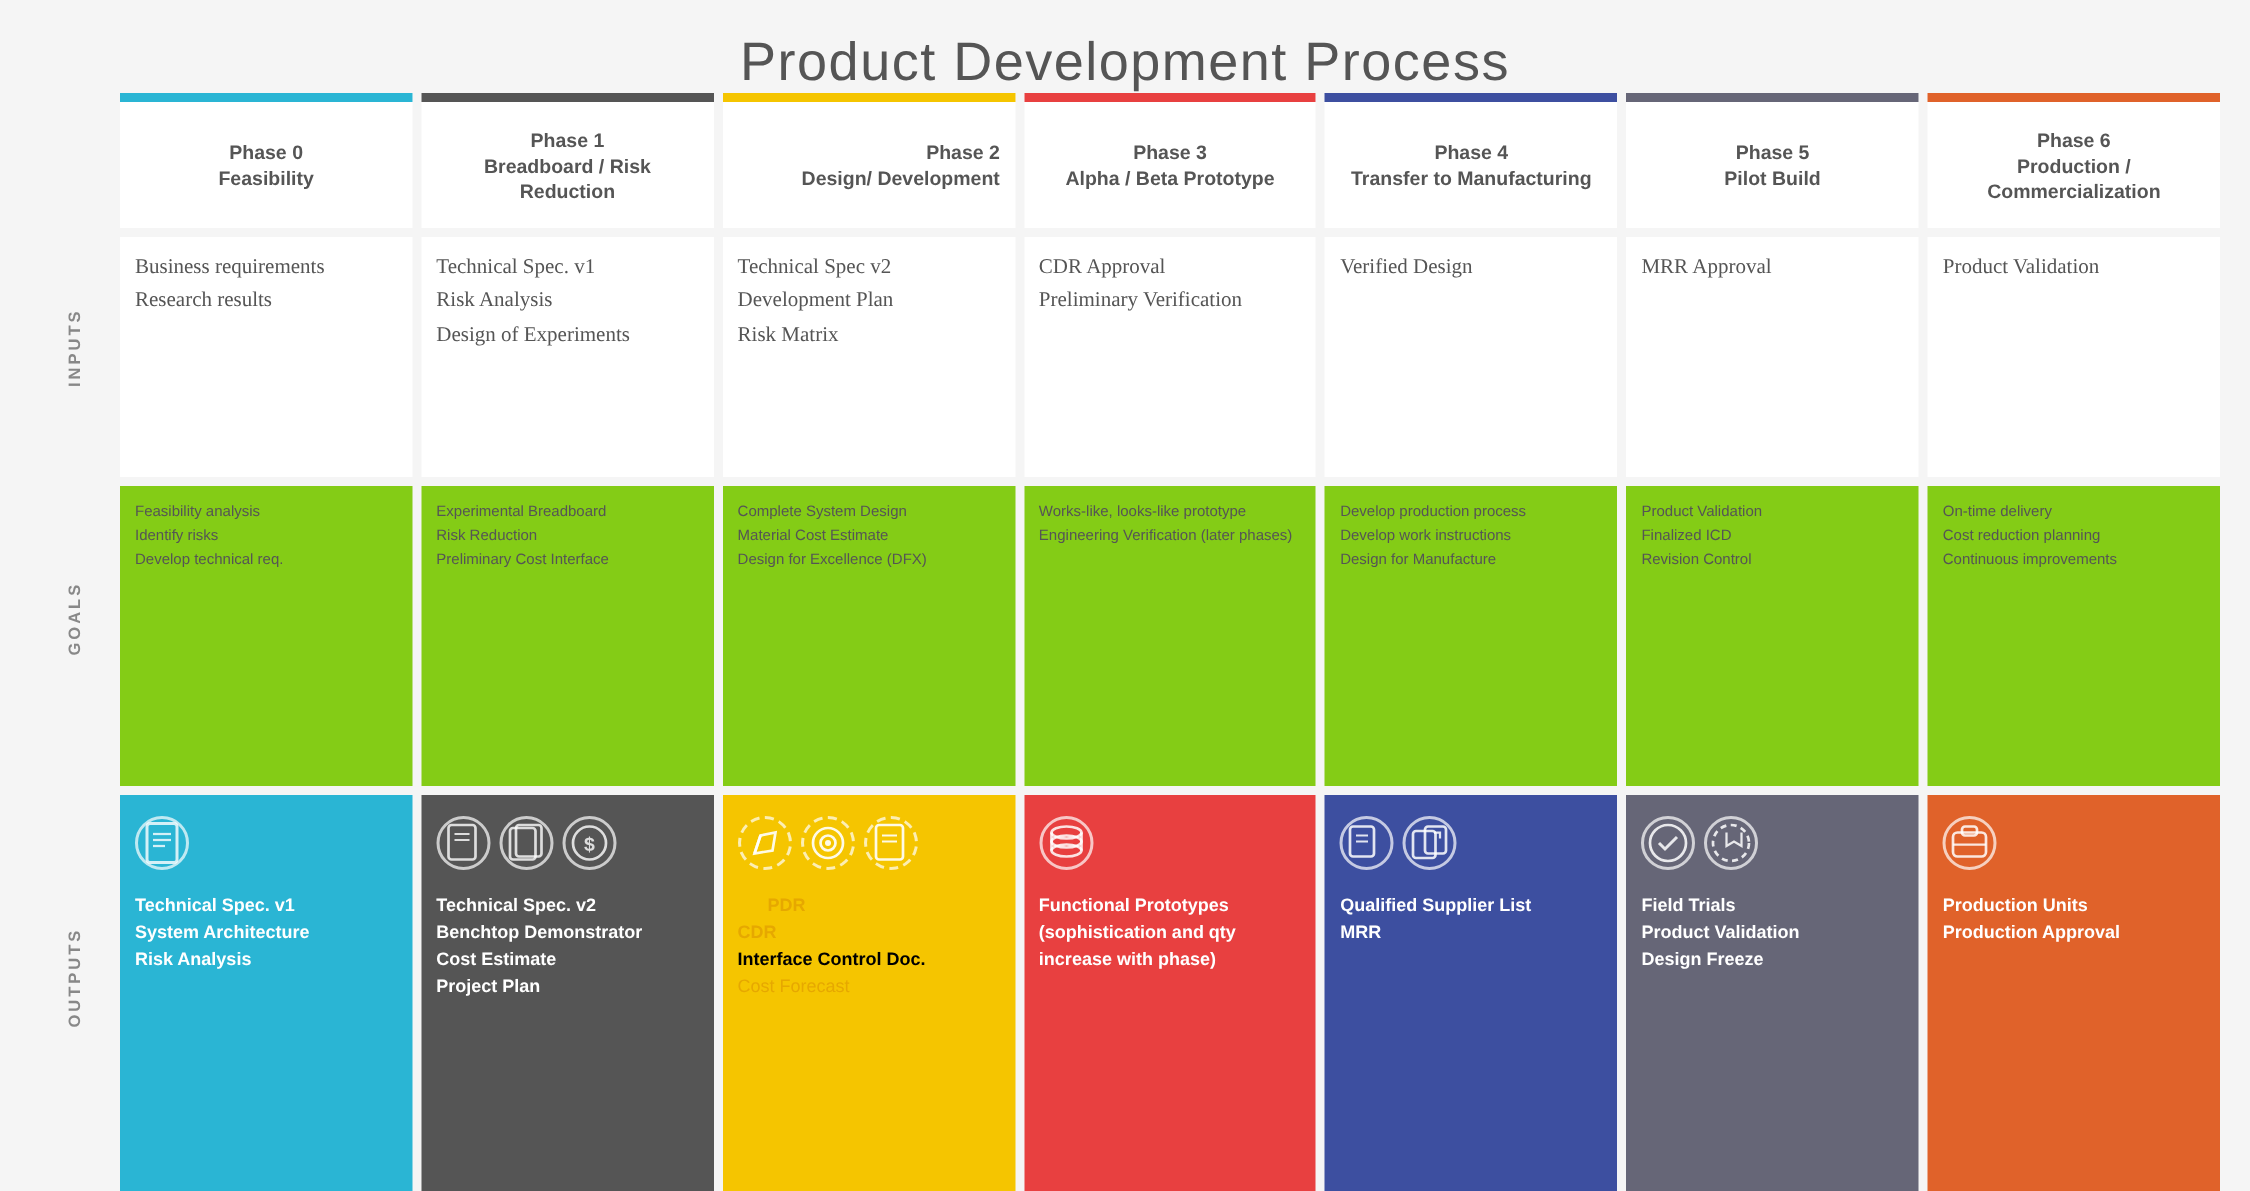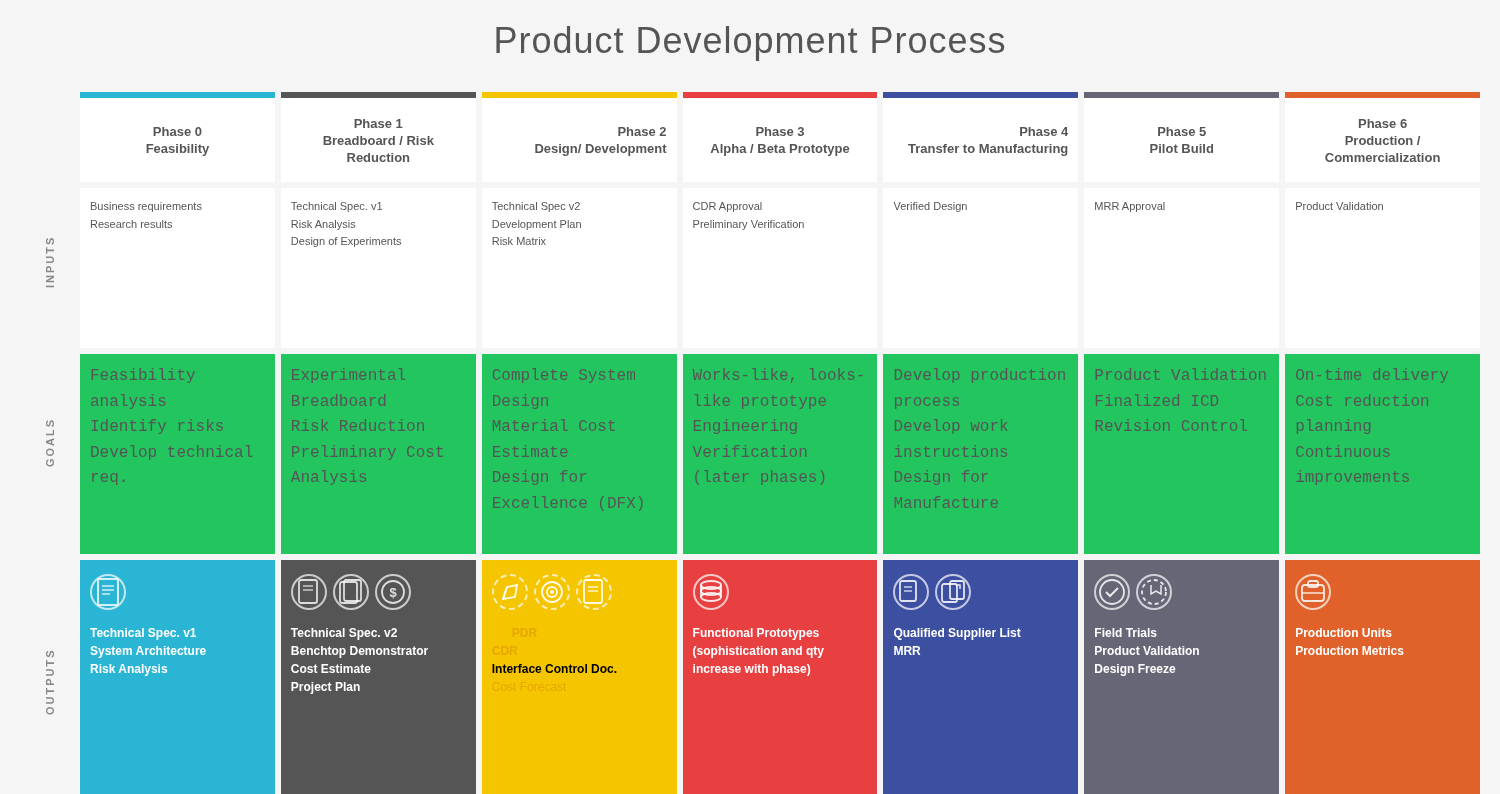--- a/index.html
+++ b/index.html
@@ -15,21 +15,20 @@
     .container {
       width: 1480px;
       background: #f5f5f5;
       padding: 20px 10px;
     }
     .page-title {
       text-align: center;
       font-size: 36px;
       font-weight: 300;
       color: #555;
-      margin-bottom: 30px;
       letter-spacing: 1px;
     }
     .grid-wrapper {
       display: flex;
       flex-direction: row;
       align-items: stretch;
     }
     .row-labels {
       display: flex;
       flex-direction: column;
@@ -90,33 +89,33 @@
       font-weight: 600;
       color: #555;
       line-height: 1.3;
       text-align: center;
     }
     .phase-inputs {
       background: #fff;
       padding: 10px;
       margin-top: 6px;
       min-height: 160px;
-      font-size: 11px;
+      font-size: 14px;
       color: #555;
       line-height: 1.6;
+      font-family: Liberation Serif, serif;
     }
     .phase-goals {
-      background: #22c55e;
+      background: #84cc16;
       padding: 10px;
       margin-top: 6px;
       min-height: 200px;
-      font-size: 16px;
+      font-size: 10px;
       color: #555;
       line-height: 1.6;
-      font-family: Liberation Mono, monospace;
     }
     .phase-outputs {
       padding: 14px 10px 14px;
       margin-top: 6px;
       flex: 1;
       min-height: 280px;
       color: #fff;
       font-size: 12px;
       font-weight: 600;
       line-height: 1.5;
@@ -187,21 +186,21 @@
             <div class="phase-name">Breadboard / Risk Reduction</div>
           </div>
           <div class="phase-inputs">
             <p>Technical Spec. v1</p>
             <p>Risk Analysis</p>
             <p>Design of Experiments</p>
           </div>
           <div class="phase-goals">
             <p>Experimental Breadboard</p>
             <p>Risk Reduction</p>
-            <p>Preliminary Cost Analysis</p>
+            <p>Preliminary Cost Interface</p>
           </div>
           <div class="phase-outputs" style="background-color: rgb(85, 85, 85);">
             <div class="outputs-icons">
               <div style="width: 36px; height: 36px; border: 2px solid rgba(255, 255, 255, 0.7); border-radius: 50%; display: flex; align-items: center; justify-content: center;">
                 <svg width="30" height="30" viewBox="0 0 30 30" fill="none">
                   <rect x="5" y="3" width="18" height="23" rx="2" stroke="rgba(255,255,255,0.8)" stroke-width="1.8" fill="none"></rect>
                   <line x1="9" y1="9" x2="19" y2="9" stroke="rgba(255,255,255,0.8)" stroke-width="1.3"></line>
                   <line x1="9" y1="13" x2="19" y2="13" stroke="rgba(255,255,255,0.8)" stroke-width="1.3"></line>
                 </svg>
               </div>
@@ -296,21 +295,21 @@
                   <line x1="26" y1="9" x2="26" y2="21" stroke="rgba(255,255,255,0.85)" stroke-width="1.8"></line>
                 </svg>
               </div>
             </div>
             <div class="outputs-text">
               <p>Functional Prototypes (sophistication and qty increase with phase)</p>
             </div>
           </div>
         </div>
         <div class="phase-col">
-          <div class="phase-header" style="border-top-color: rgb(61, 79, 160); align-items: flex-end;">
+          <div class="phase-header" style="border-top-color: rgb(61, 79, 160);">
             <div class="phase-number">Phase 4</div>
             <div class="phase-name">Transfer to Manufacturing</div>
           </div>
           <div class="phase-inputs">
             <p>Verified Design</p>
           </div>
           <div class="phase-goals">
             <p>Develop production process</p>
             <p>Develop work instructions</p>
             <p>Design for Manufacture</p>
@@ -391,19 +390,19 @@
               <div style="width: 36px; height: 36px; border: 2px solid rgba(255, 255, 255, 0.7); border-radius: 50%; display: flex; align-items: center; justify-content: center;">
                 <svg width="30" height="30" viewBox="0 0 30 30" fill="none">
                   <rect x="4" y="8" width="22" height="16" rx="3" stroke="rgba(255,255,255,0.85)" stroke-width="1.8" fill="none"></rect>
                   <rect x="10" y="4" width="10" height="6" rx="2" stroke="rgba(255,255,255,0.85)" stroke-width="1.8" fill="none"></rect>
                   <line x1="4" y1="16" x2="26" y2="16" stroke="rgba(255,255,255,0.85)" stroke-width="1.5"></line>
                 </svg>
               </div>
             </div>
             <div class="outputs-text">
               <p>Production Units</p>
-              <p>Production Metrics</p>
+              <p>Production Approval</p>
             </div>
           </div>
         </div>
       </div>
   </div>
 </div>
 
 </body></html>

